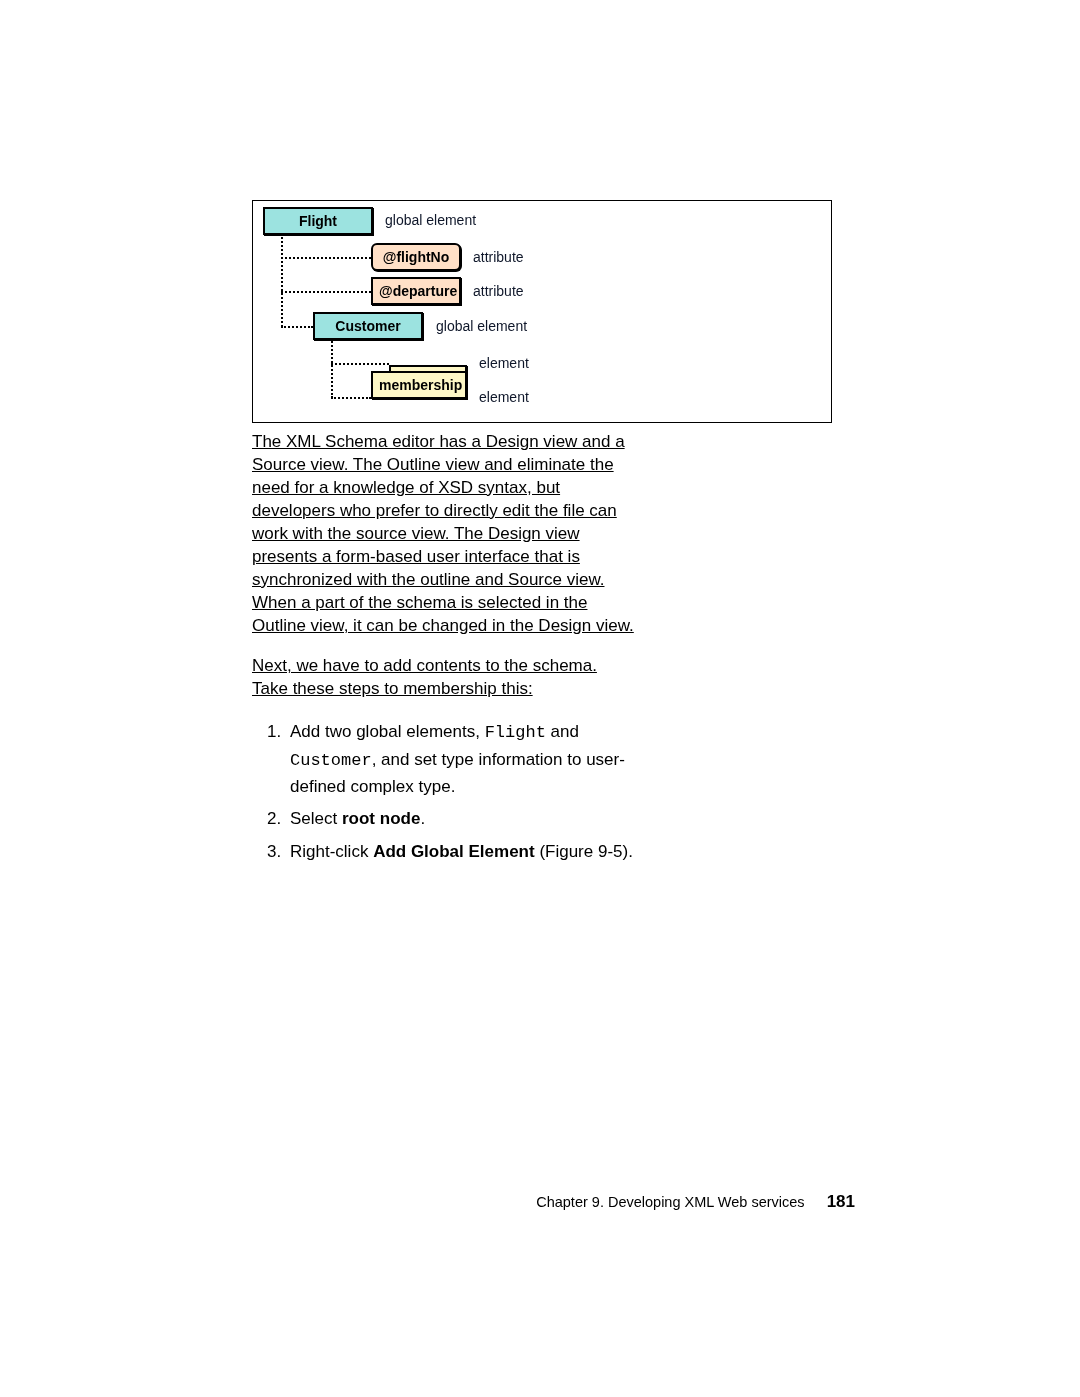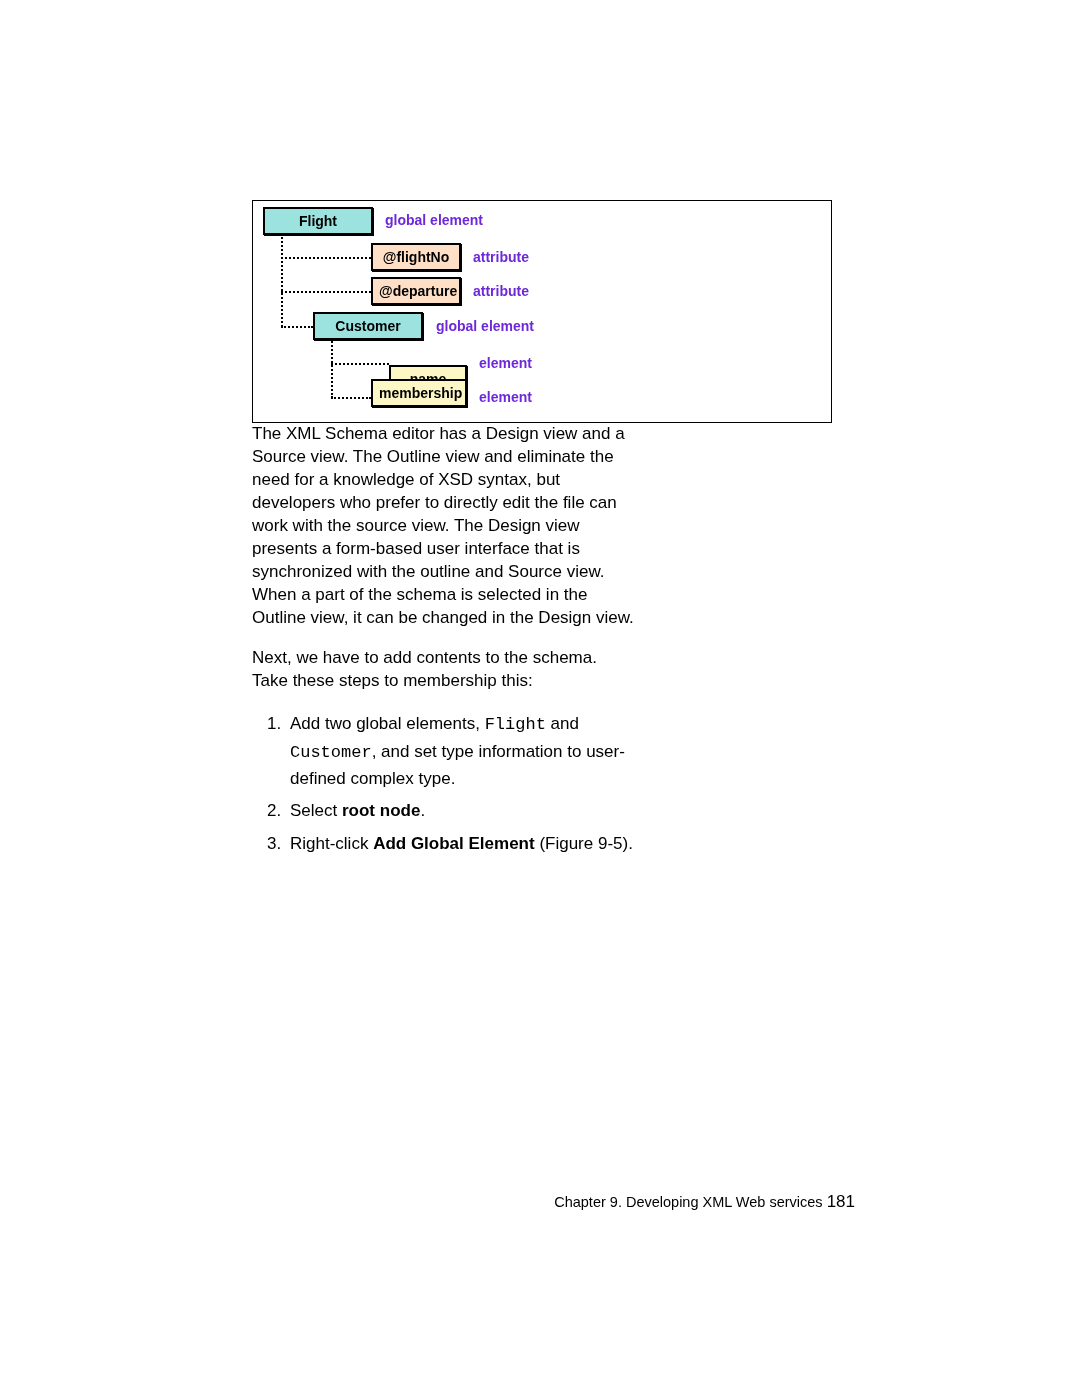--- a/index.html
+++ b/index.html
@@ -39,42 +39,42 @@
     padding: 4px 6px;
     font-family: Arial, Helvetica, sans-serif;
     box-shadow: 1px 1px 0 #000;
   }
   .color-cyan { background: #9ce3e0; }
   .color-peach { background: #ffe0c7; }
   .color-yellow { background: #fdf7c6; }
   .desc-label {
     position: absolute;
     font-size: 14px;
-    color: #6d28d9;
-    font-weight: bold;
+    color: #0f172a;
   }
   
   .vline, .hline {
     position: absolute;
     border-color: #000;
     border-style: dotted;
     box-sizing: border-box;
   }
   .vline { border-left-width: 2px; border-top: none; border-right: none; border-bottom: none; width:0; }
   .hline { border-top-width: 2px; border-left: none; border-right: none; border-bottom: none; height:0; }
 
   .caption {
     font-style: italic;
     font-size: 15px;
     margin: 12px 0 22px 0;
   }
 
   .body-text {
     line-height: 1.35;
-    margin: 0 0 18px 0;
+    margin: 8px 0 18px 0;
+    text-decoration: underline;
   }
 
   ol.steps {
     margin: 0 0 0 34px;
     padding: 0;
     line-height: 1.55;
   }
   ol.steps li { margin-bottom: 6px; padding-left: 4px; }
   ol.steps .mono { font-family: "Courier New", monospace; }
   ol.steps b { font-weight: bold; }
@@ -82,39 +82,39 @@
   .footer {
     position: absolute;
     bottom: 185px;
     left: 0;
     width: 1080px;
     text-align: right;
     padding-right: 225px;
     box-sizing: border-box;
     font-size: 14.5px;
   }
-  .footer .page-num { font-weight: normal; font-size: 17px; }
+  .footer .page-num { font-weight: bold; font-size: 17px; margin-left: 18px; }
 </style>
 </head>
 <body>
 
 <div class="page">
 
   <div class="figure-box">
     <div class="figure-inner">
 
       <div class="node-box color-cyan" style="left:2px; top:0; width:110px;">
         <span>Flight</span>
       </div>
       <span class="desc-label" style="left:124px; top:5px;">global element</span>
 
       <div class="vline" style="left:20px; top:26px; height:94px;"></div>
 
       <div class="hline" style="left:20px; top:50px; width:90px;"></div>
-      <div class="node-box color-peach" style="left:110px; top:36px; width:90px;">
+      <div class="node-box color-peach" style="left:110px; top:36px; width:90px;border-radius:6px;">
         <span>@flightNo</span>
       </div>
       <span class="desc-label" style="left:212px; top:42px;">attribute</span>
 
       <div class="hline" style="left:20px; top:84px; width:90px;"></div>
       <div class="node-box color-peach" style="left:110px; top:70px; width:90px;">
         <span>@departure</span>
       </div>
       <span class="desc-label" style="left:212px; top:76px;">attribute</span>
 
@@ -126,21 +126,21 @@
 
       <div class="vline" style="left:70px; top:131px; height:60px;"></div>
 
       <div class="hline" style="left:70px; top:156px; width:58px;"></div>
       <div class="node-box color-yellow" style="left:128px; top:158px; width:78px;">
         <span>name</span>
       </div>
       <span class="desc-label" style="left:218px; top:148px;">element</span>
 
       <div class="hline" style="left:70px; top:190px; width:40px;"></div>
-      <div class="node-box color-yellow" style="left:110px; top:172px; width:96px;">
+      <div class="node-box color-yellow" style="left:110px; top:164px; width:96px;">
         <span>membership</span>
       </div>
       <span class="desc-label" style="left:218px; top:182px;">element</span>
 
     </div>
   </div>
 
 
   <p class="body-text">The XML Schema editor has a Design view and a Source view. The Outline view and eliminate the need for a knowledge of XSD syntax, but developers who prefer to directly edit the file can work with the source view. The Design view presents a form-based user interface that is synchronized with the outline and Source view. When a part of the schema is selected in the Outline view, it can be changed in the Design view.</p>
   <p class="body-text">Next, we have to add contents to the schema. Take these steps to membership this:</p>

